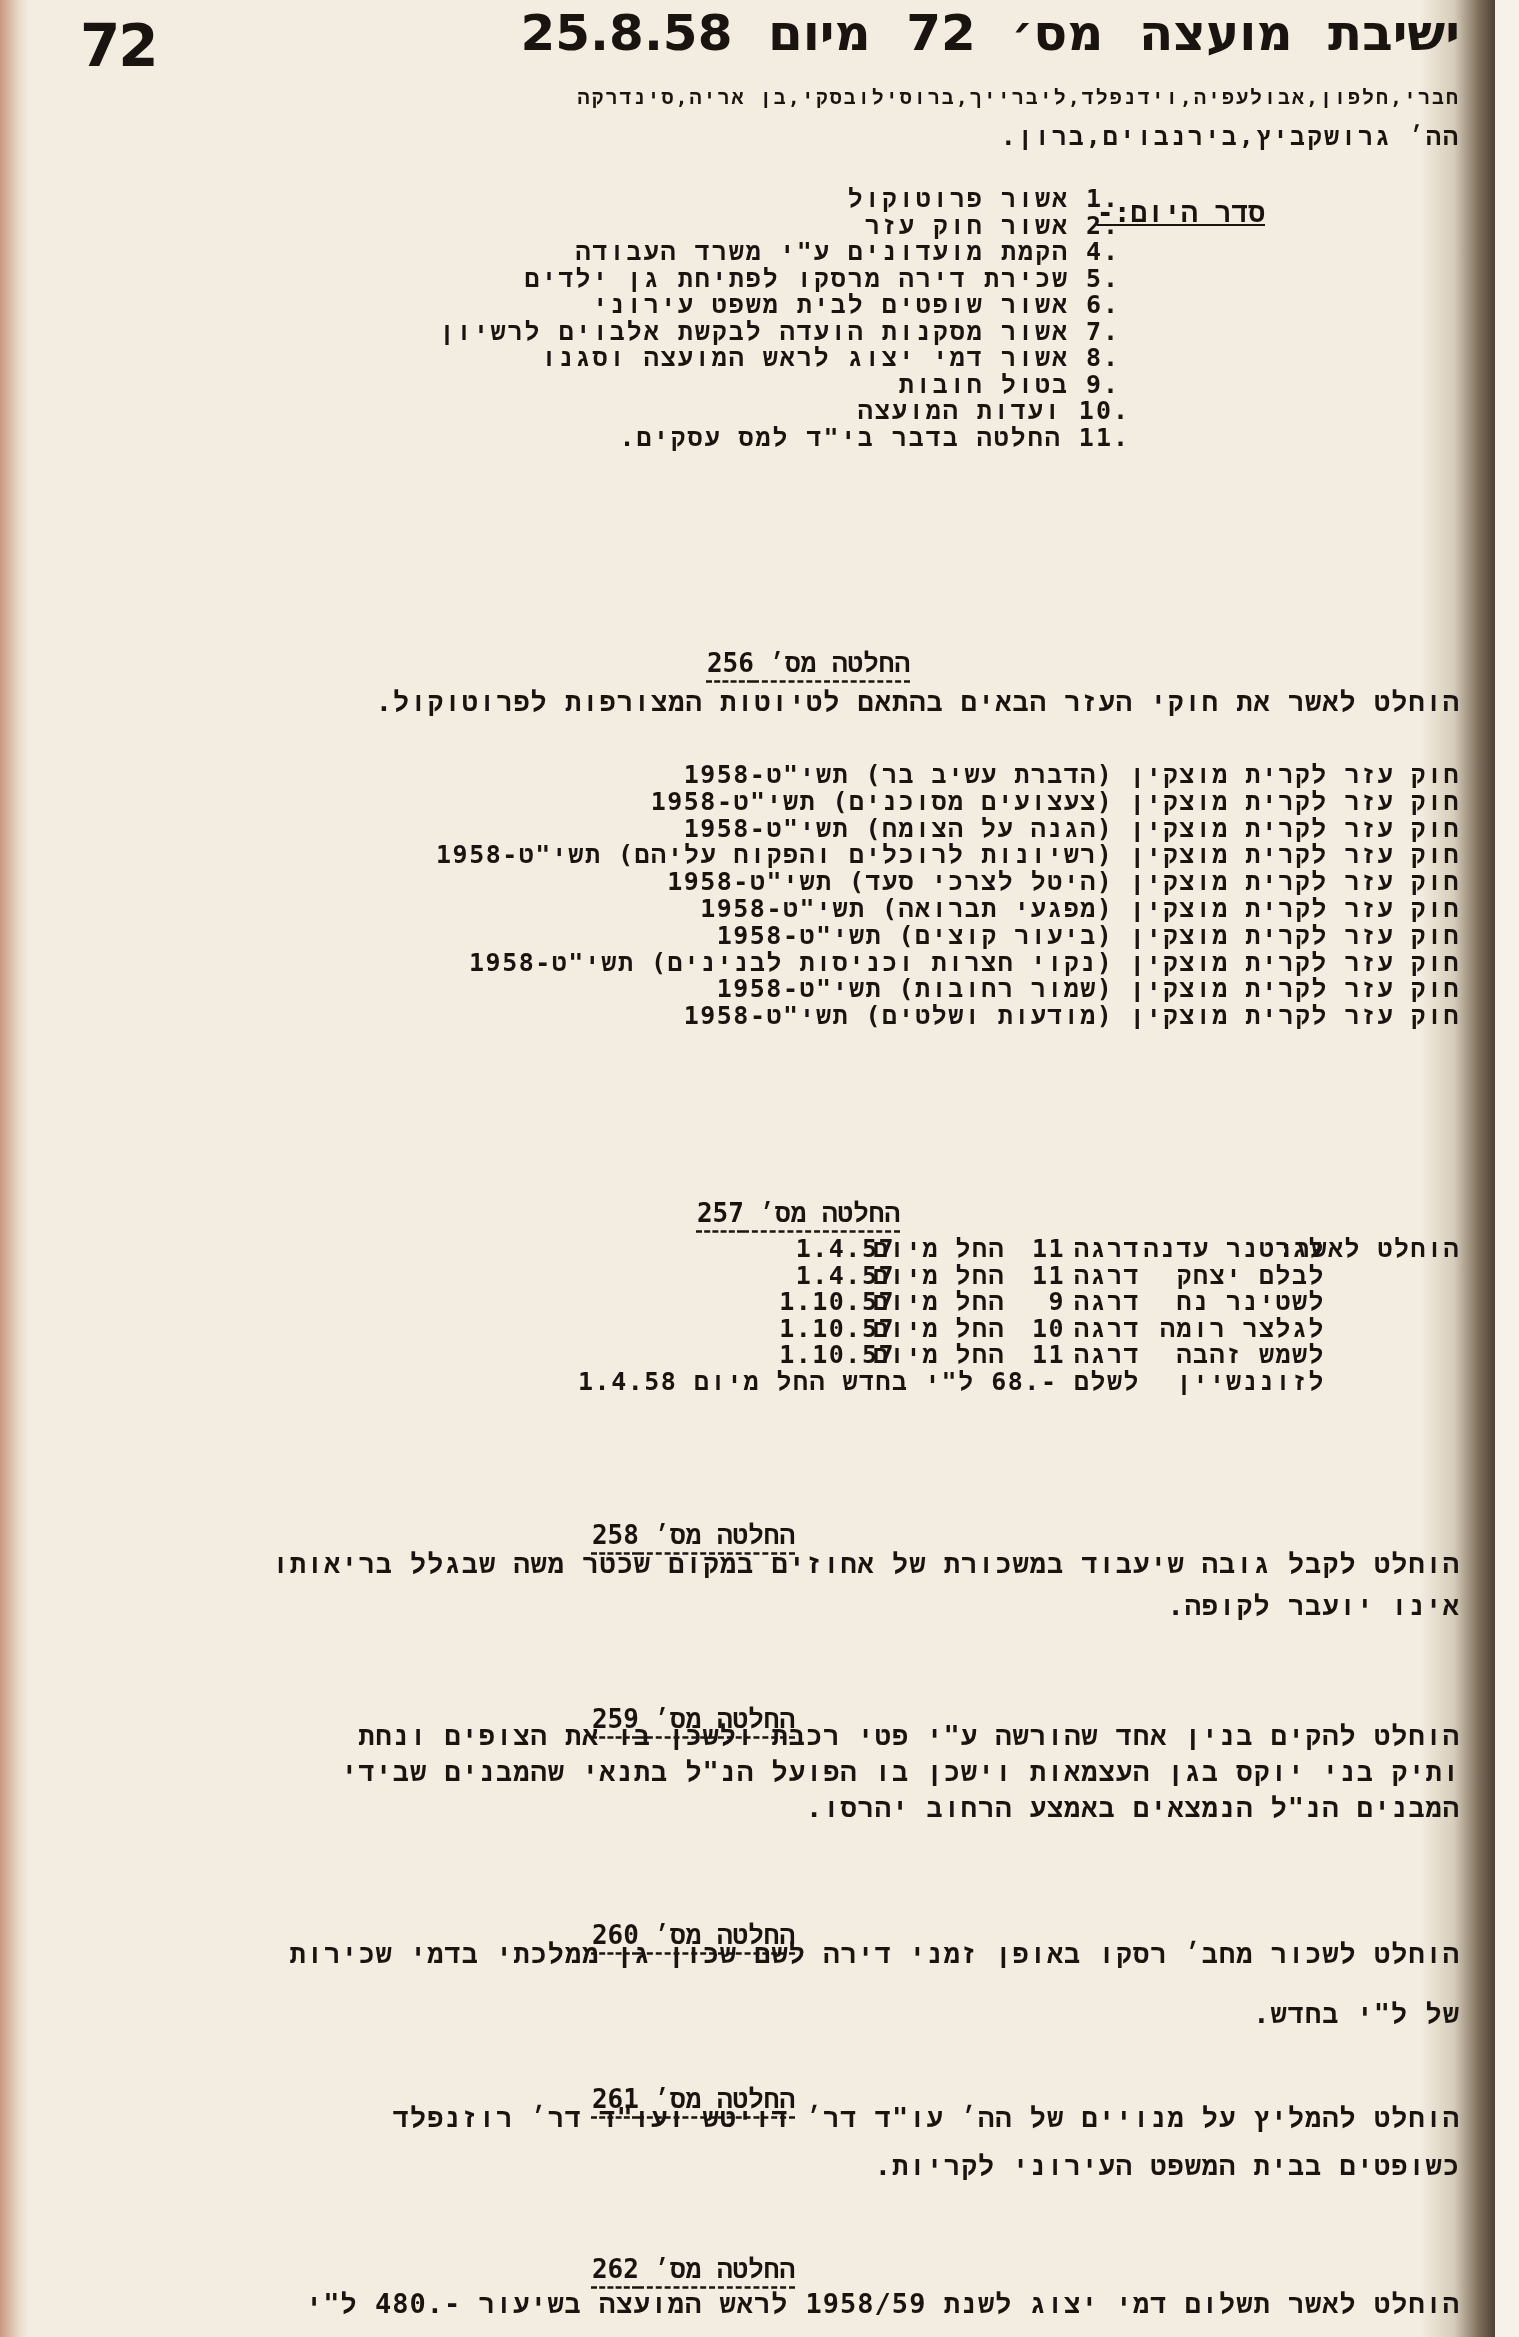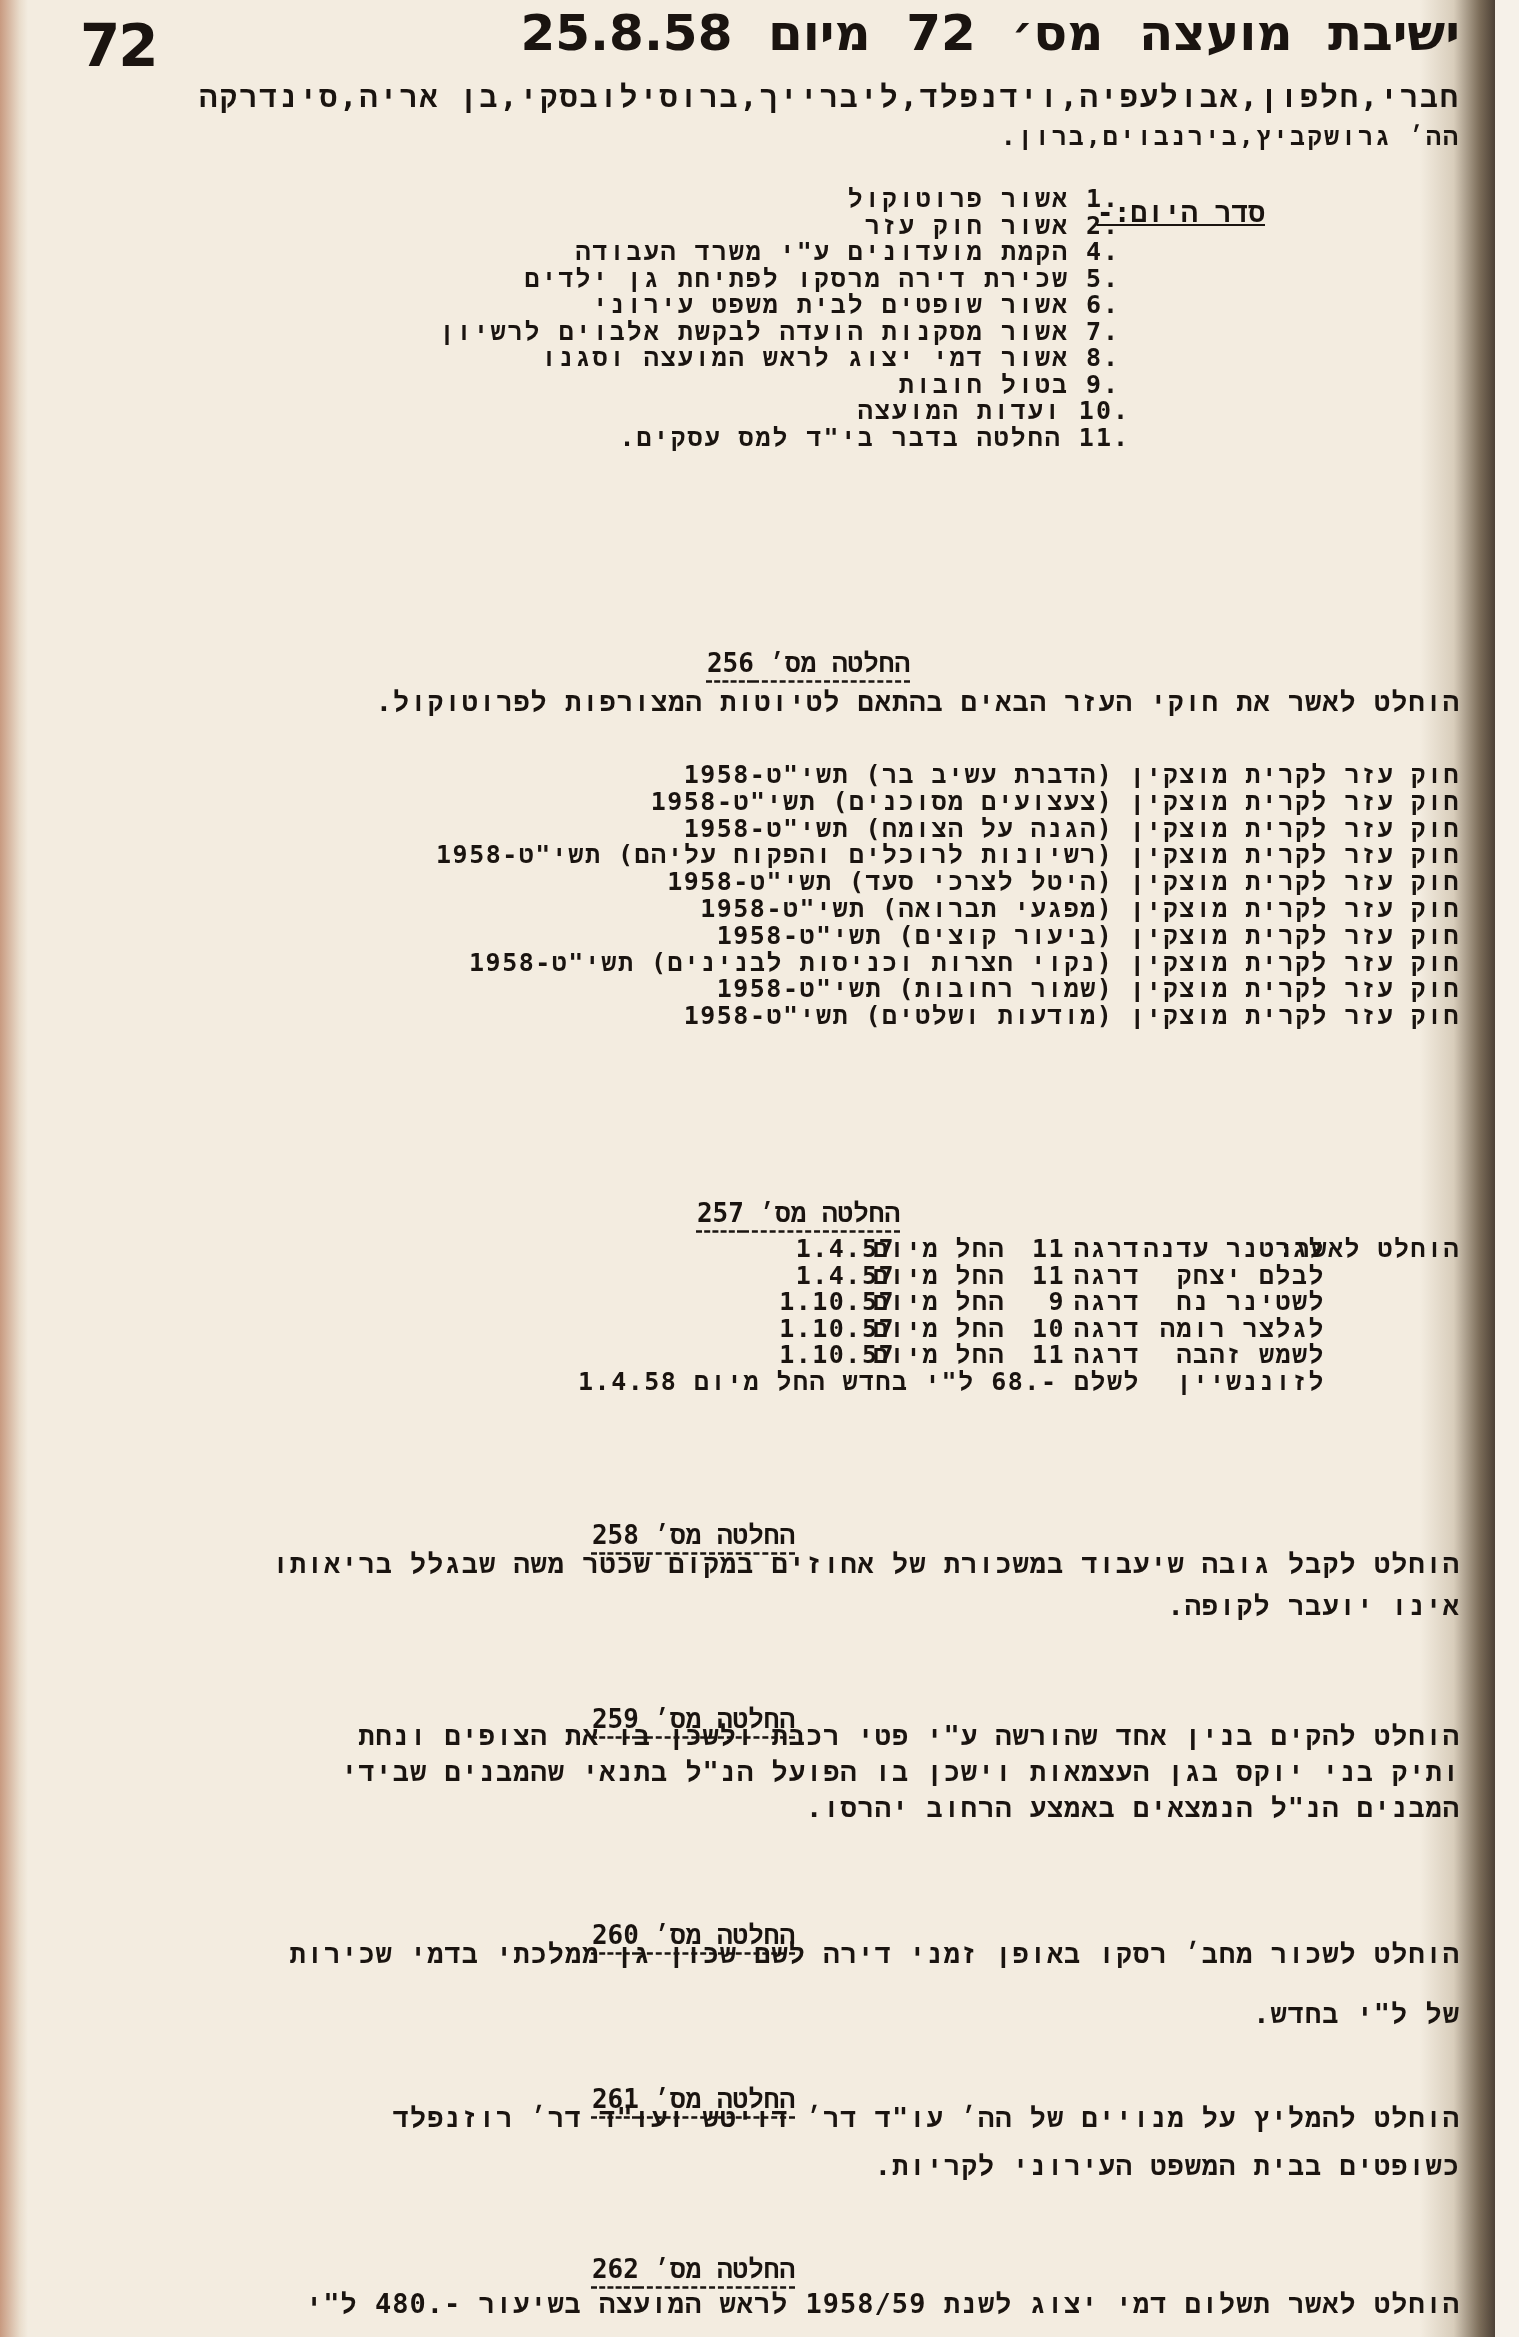--- a/index.html
+++ b/index.html
@@ -29,21 +29,21 @@
   .abs { position: absolute; white-space: nowrap; }
   .page-number {
     left: 40px; top: 12px; font-size: 58px; font-weight: bold;
     font-family: "DejaVu Sans", sans-serif; direction: ltr; letter-spacing: -2px;
   }
   .header-title {
     right: 0px; top: 4px; font-size: 50px; font-weight: bold;
     font-family: "DejaVu Sans", sans-serif; word-spacing: 18px;
   }
   .attendees {
-    right: 0px; top: 40px; font-size: 30px; font-weight: bold; line-height: 38px;
+    right: 0px; top: 40px; font-size: 20px; font-weight: bold; line-height: 38px;
     letter-spacing: 2px;
   }
   .attendees2 { right: 0px; top: 115px; font-size: 25px; font-weight: bold; letter-spacing: 2px; }
   .agenda-label {
     right: 195px; top: 196px; font-size: 28px; font-weight: bold;
     text-decoration: underline;
   }
   .agenda {
     right: 330px; top: 186px; font-size: 25px; font-weight: bold; line-height: 26.5px;
     letter-spacing: 2px;

